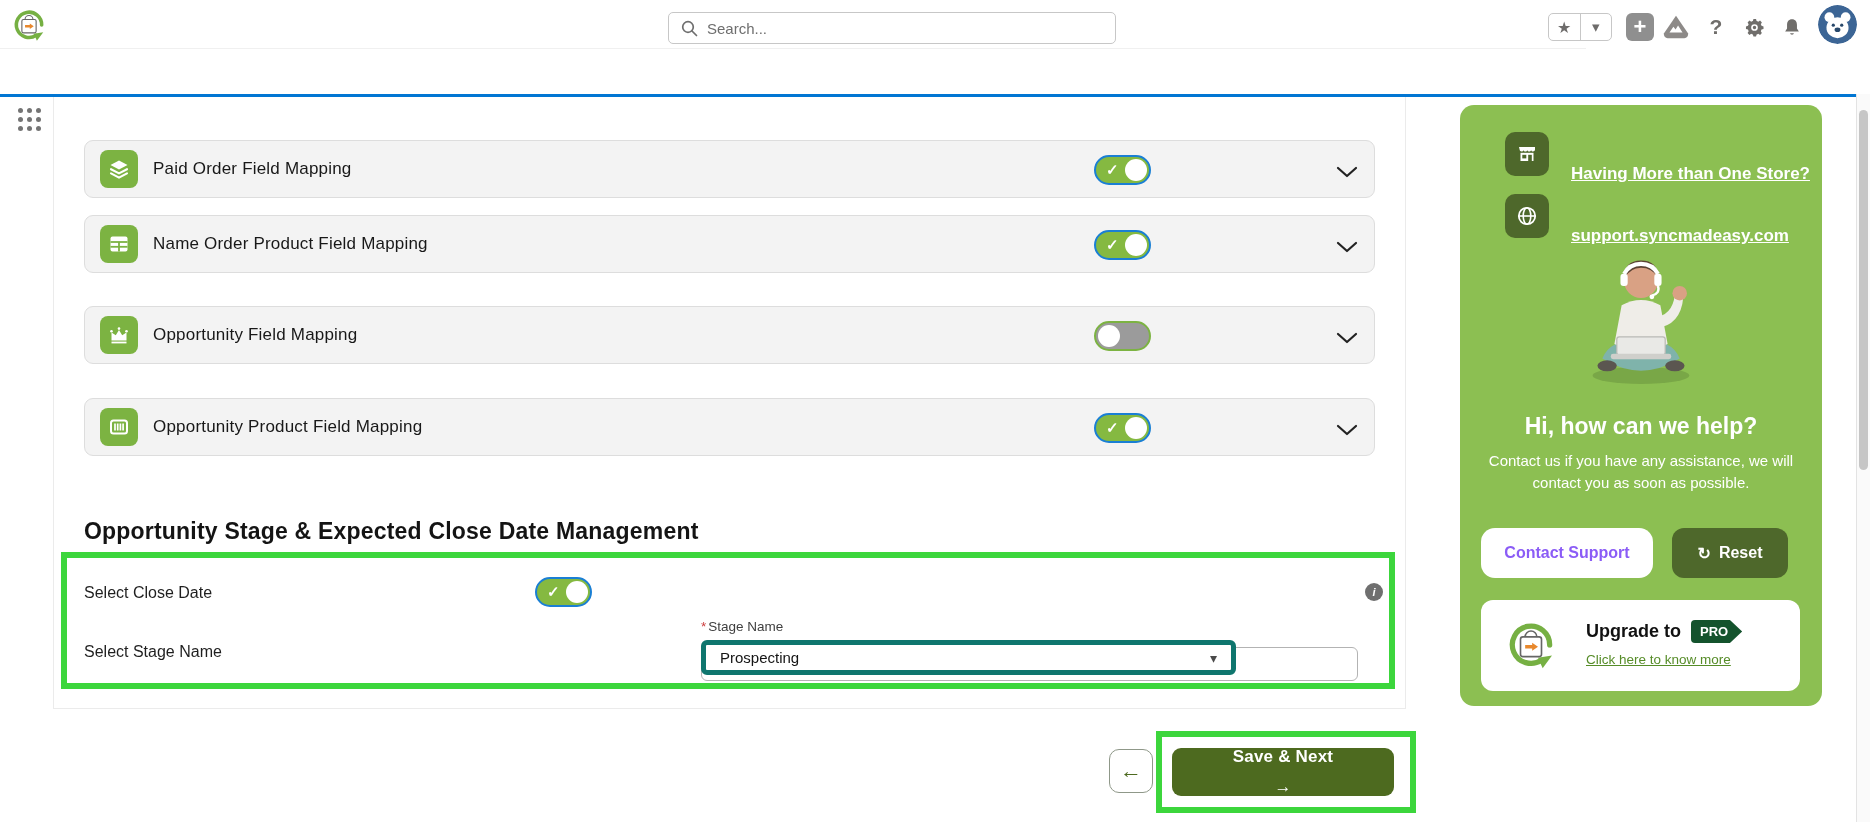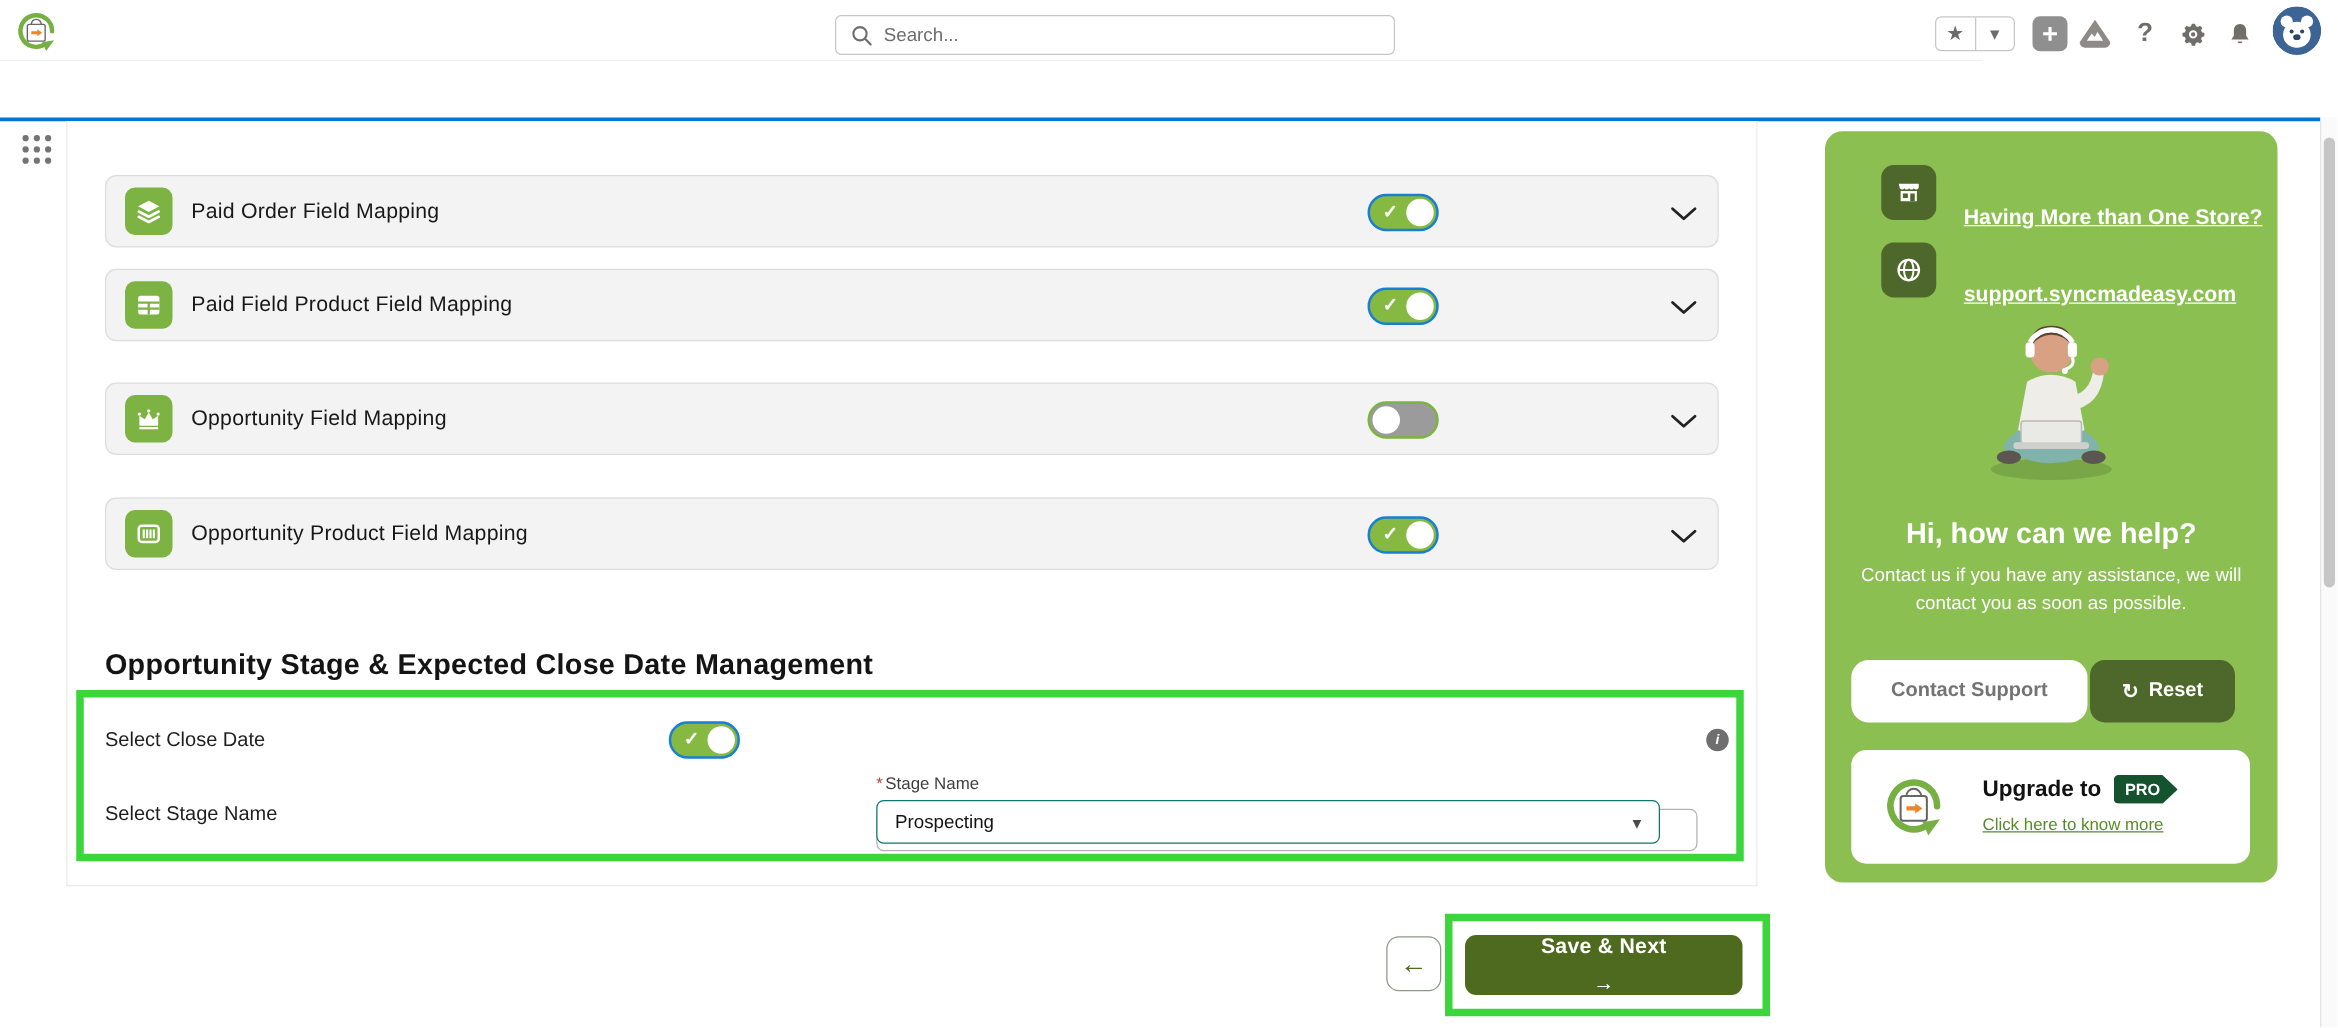--- a/index.html
+++ b/index.html
@@ -55,36 +55,36 @@
   .hl-save{left:1156px;top:731px;width:260px;height:82px;background:#fff;}
 
   .flabel{position:absolute;font-size:16px;color:#1f1f1f;}
   .tgl-wrap{position:absolute;left:535px;top:577px;width:57px;height:30px;}
   .tgl-wrap .toggle{position:absolute;left:0;right:auto;top:0;}
   .days-input{position:absolute;left:701px;top:599px;width:657px;height:34px;border:1px solid #b3b3b3;border-radius:6px;padding:0 12px;font-size:15px;color:#333;outline:none;margin-top:48px;}
   .days-input::placeholder{color:#9a9a9a;}
   .info-dot{position:absolute;left:1365px;top:583px;width:18px;height:18px;border-radius:50%;background:#6f6f6f;color:#fff;font-size:11px;font-weight:bold;display:flex;align-items:center;justify-content:center;font-style:italic;}
   .stage-label{position:absolute;left:701px;top:619px;font-size:13.5px;color:#3e3e3e;}
   .stage-label .req{color:#cc3d3d;margin-right:2px;}
-  .dropdown{position:absolute;left:701px;top:640px;width:627px;height:35px;border:1px solid #0f766e;border-radius:6px;background:#fff;display:flex;align-items:center;padding:0 14px;font-size:15px;color:#141414;cursor:pointer;}
+  .dropdown{position:absolute;left:701px;top:640px;width:535px;height:35px;border:5px solid #0f766e;border-radius:6px;background:#fff;display:flex;align-items:center;padding:0 14px;font-size:15px;color:#141414;cursor:pointer;}
   .dd-caret{margin-left:auto;color:#4a4a4a;font-size:14px;}
 
   
   .back-btn{position:absolute;left:1109px;top:749px;width:44px;height:44px;background:#fff;border:1px solid #8f9889;border-radius:10px;color:#4d6a1f;font-size:22px;display:flex;align-items:center;justify-content:center;cursor:pointer;}
   .save-btn{position:absolute;left:1172px;top:748px;width:222px;height:48px;background:#4d6a1f;border:none;border-radius:9px;color:#fff;font-size:17px;font-weight:700;display:flex;align-items:center;justify-content:center;gap:10px;cursor:pointer;letter-spacing:.2px;flex-direction:column;}
 
   
   .side{position:absolute;left:1460px;top:105px;width:362px;height:601px;background:#8cbf52;border-radius:14px;}
   .s-item{position:absolute;left:45px;display:flex;align-items:center;}
   .s-ic{width:44px;height:44px;background:#4e682b;border-radius:10px;display:flex;align-items:center;justify-content:center;flex:none;margin-right:22px;}
   .s-link{color:#fff;font-size:17px;font-weight:700;text-decoration:underline;cursor:pointer;white-space:nowrap;margin-top:41px;}
   .s-illus{position:absolute;left:96px;top:135px;}
   .s-head{position:absolute;left:0;top:308px;width:362px;text-align:center;color:#fff;font-size:23px;font-weight:700;}
   .s-msg{position:absolute;left:18px;top:345px;width:326px;text-align:center;color:#fff;font-size:15px;line-height:1.45;}
-  .s-contact{position:absolute;left:21px;top:423px;width:189px;height:50px;background:#fff;border:none;border-radius:14px;font-size:16px;font-weight:700;color:#737373;cursor:pointer;}
+  .s-contact{position:absolute;left:21px;top:423px;width:172px;height:50px;background:#fff;border:none;border-radius:14px;font-size:16px;font-weight:700;color:#8b5cf6;cursor:pointer;}
   .s-reset{position:absolute;left:212px;top:423px;width:116px;height:50px;background:#4e682b;border:none;border-radius:12px;font-size:16px;font-weight:700;color:#fff;cursor:pointer;display:flex;align-items:center;justify-content:center;gap:8px;}
   .s-upgrade{position:absolute;left:21px;top:495px;width:319px;height:91px;background:#fff;border-radius:12px;}
   .up-logo{position:absolute;left:22px;top:17px;width:56px;height:56px;}
   .up-title{position:absolute;left:105px;top:20px;font-size:18px;font-weight:700;color:#111;display:flex;align-items:center;gap:10px;}
   .pro-badge{display:inline-block;background:#14532d;color:#fff;font-size:13px;font-weight:700;padding:4px 14px 4px 9px;clip-path:polygon(0 0,76% 0,100% 50%,76% 100%,0 100%);border-radius:4px;}
   .up-link{position:absolute;left:105px;top:52px;font-size:13.5px;color:#568c28;text-decoration:underline;cursor:pointer;}
 
   
   .sbar{position:absolute;left:1856px;top:94px;width:14px;height:728px;background:#fafafa;border-left:1px solid #e3e3e3;}
   .sthumb{position:absolute;left:2px;top:16px;width:9px;height:360px;border-radius:5px;background:#c6c6c6;}
@@ -198,21 +198,21 @@
 
   <div class="acc" style="top:215px">
     <span class="acc-icon">
       <svg width="24" height="24" viewBox="0 0 24 24">
           <rect x="3.5" y="4.5" width="17" height="15" rx="2" fill="#fff"></rect>
           <line x1="3.5" y1="10" x2="20.5" y2="10" stroke="#7cb342" stroke-width="1.8"></line>
           <line x1="3.5" y1="14.8" x2="20.5" y2="14.8" stroke="#7cb342" stroke-width="1.8"></line>
           <line x1="12" y1="10" x2="12" y2="19.5" stroke="#7cb342" stroke-width="1.8"></line>
         </svg>
     </span>
-    <span class="acc-label">Paid Field Product Field Mapping</span>
+    <span class="acc-label">Name Order Product Field Mapping</span>
     <span class="toggle on">
       <span class="tg-check">✓</span>
       <span class="tg-knob"></span>
     </span>
     <span class="chev">
       <svg width="22" height="12" viewBox="0 0 22 12">
           <polyline points="2,2 11,10 20,2" fill="none" stroke="#222" stroke-width="2.2" stroke-linecap="round" stroke-linejoin="round"></polyline>
         </svg>
     </span>
   </div>

